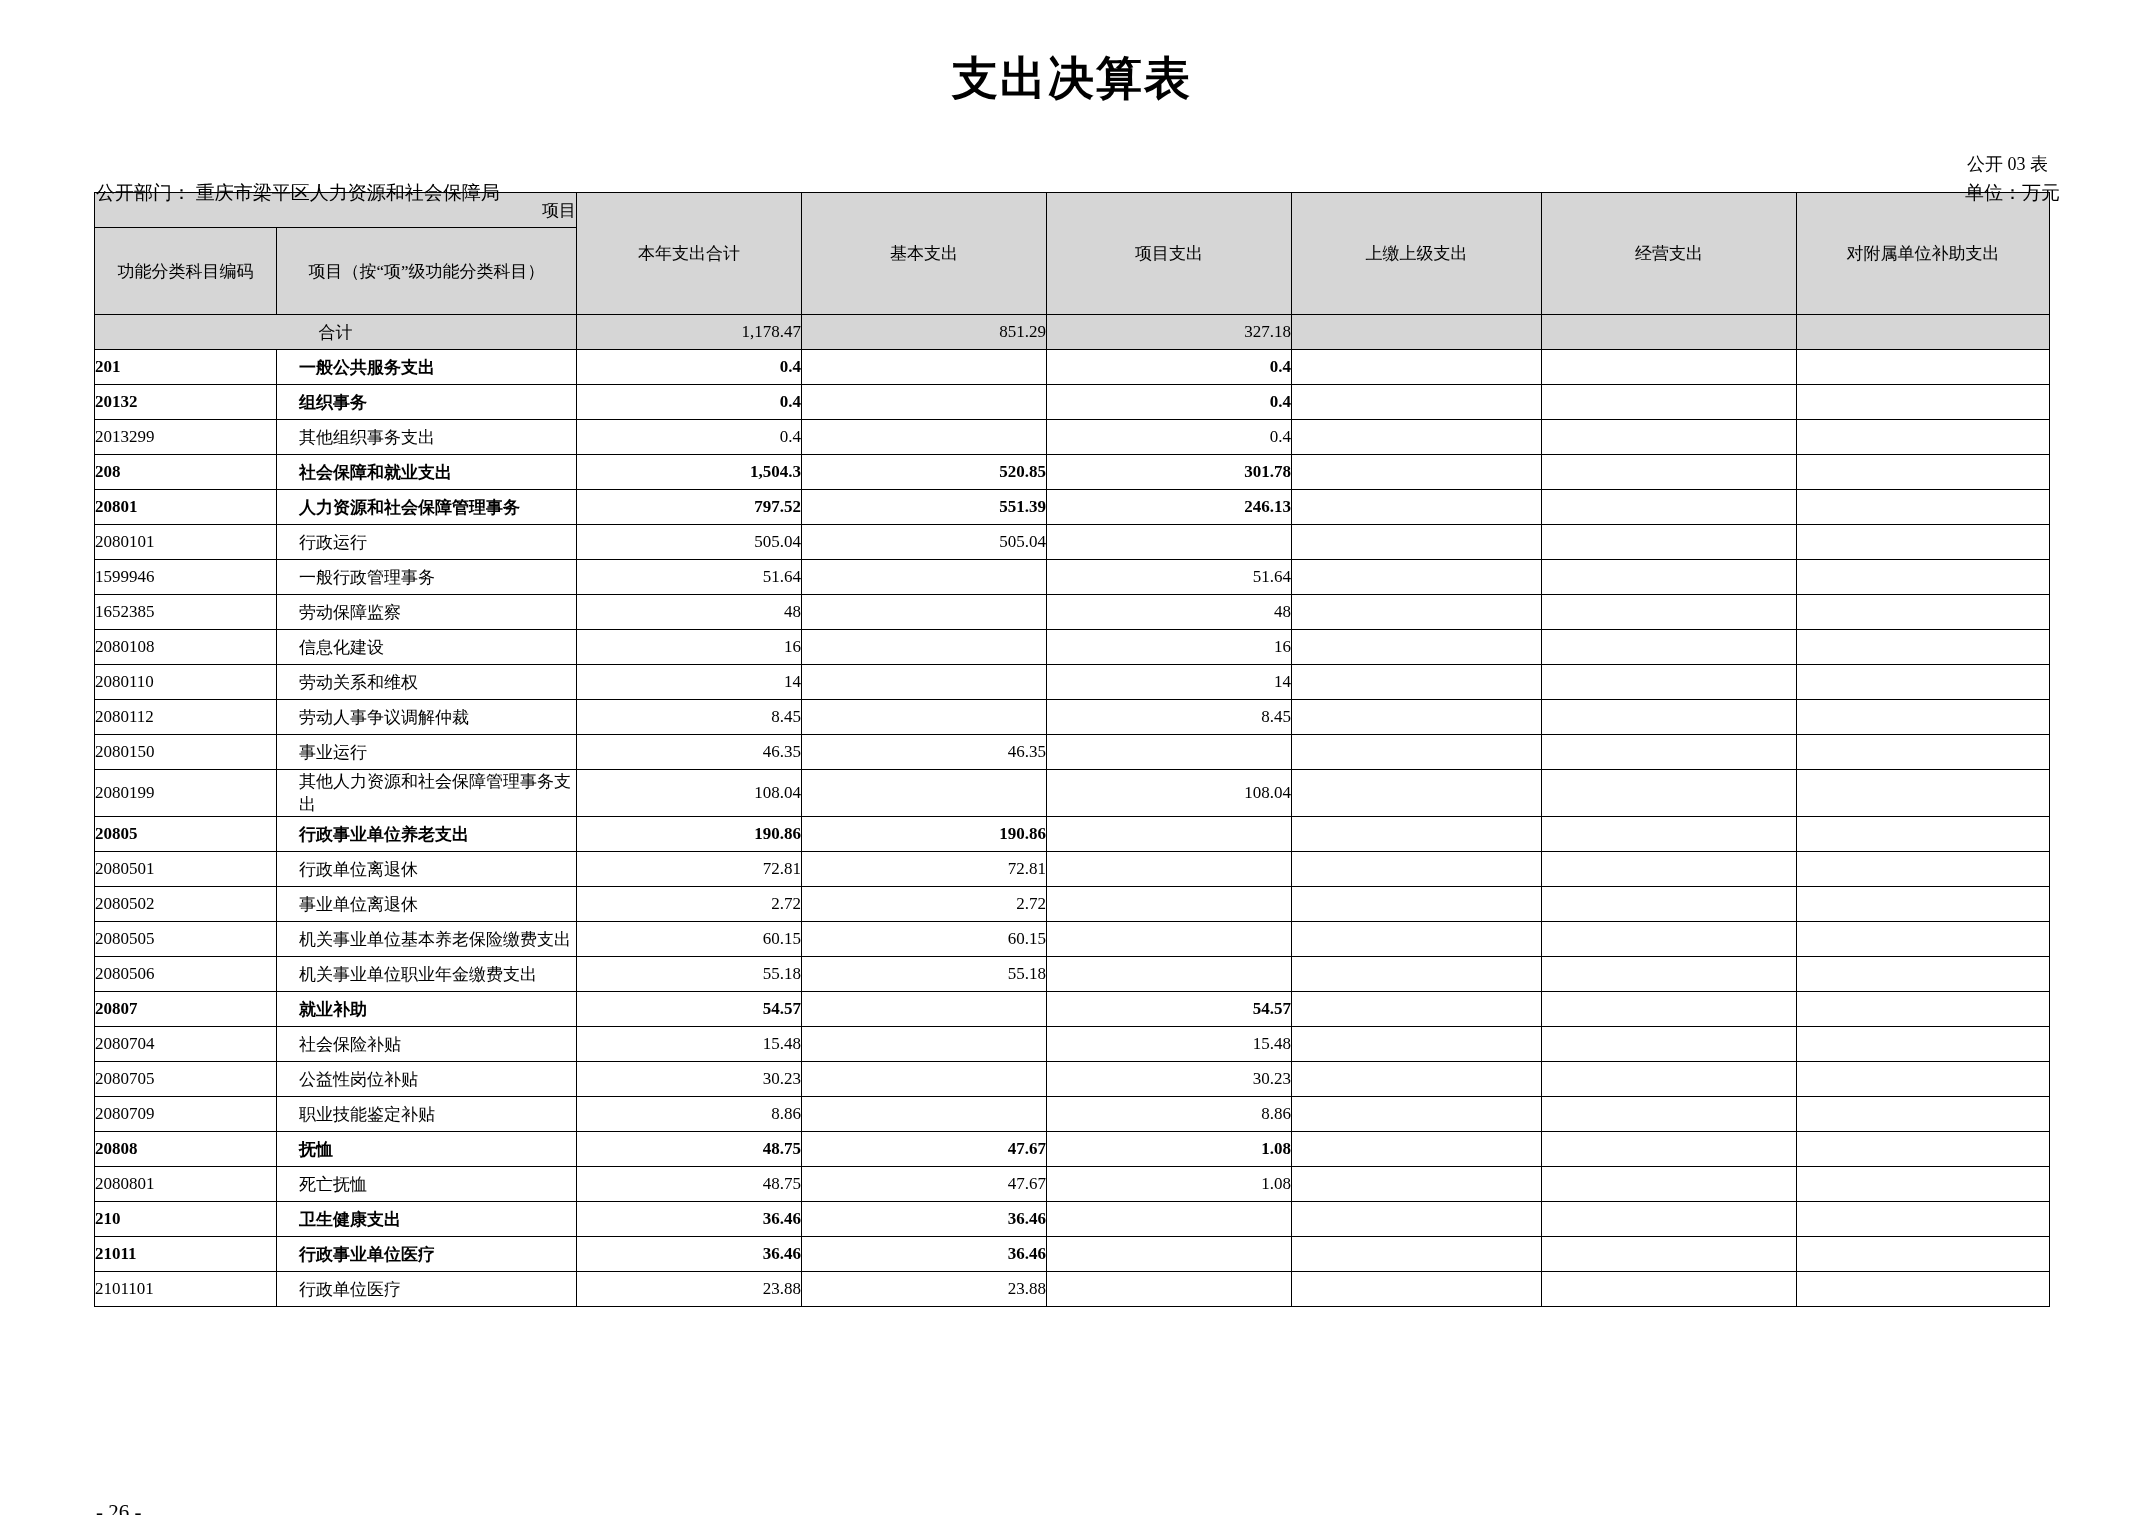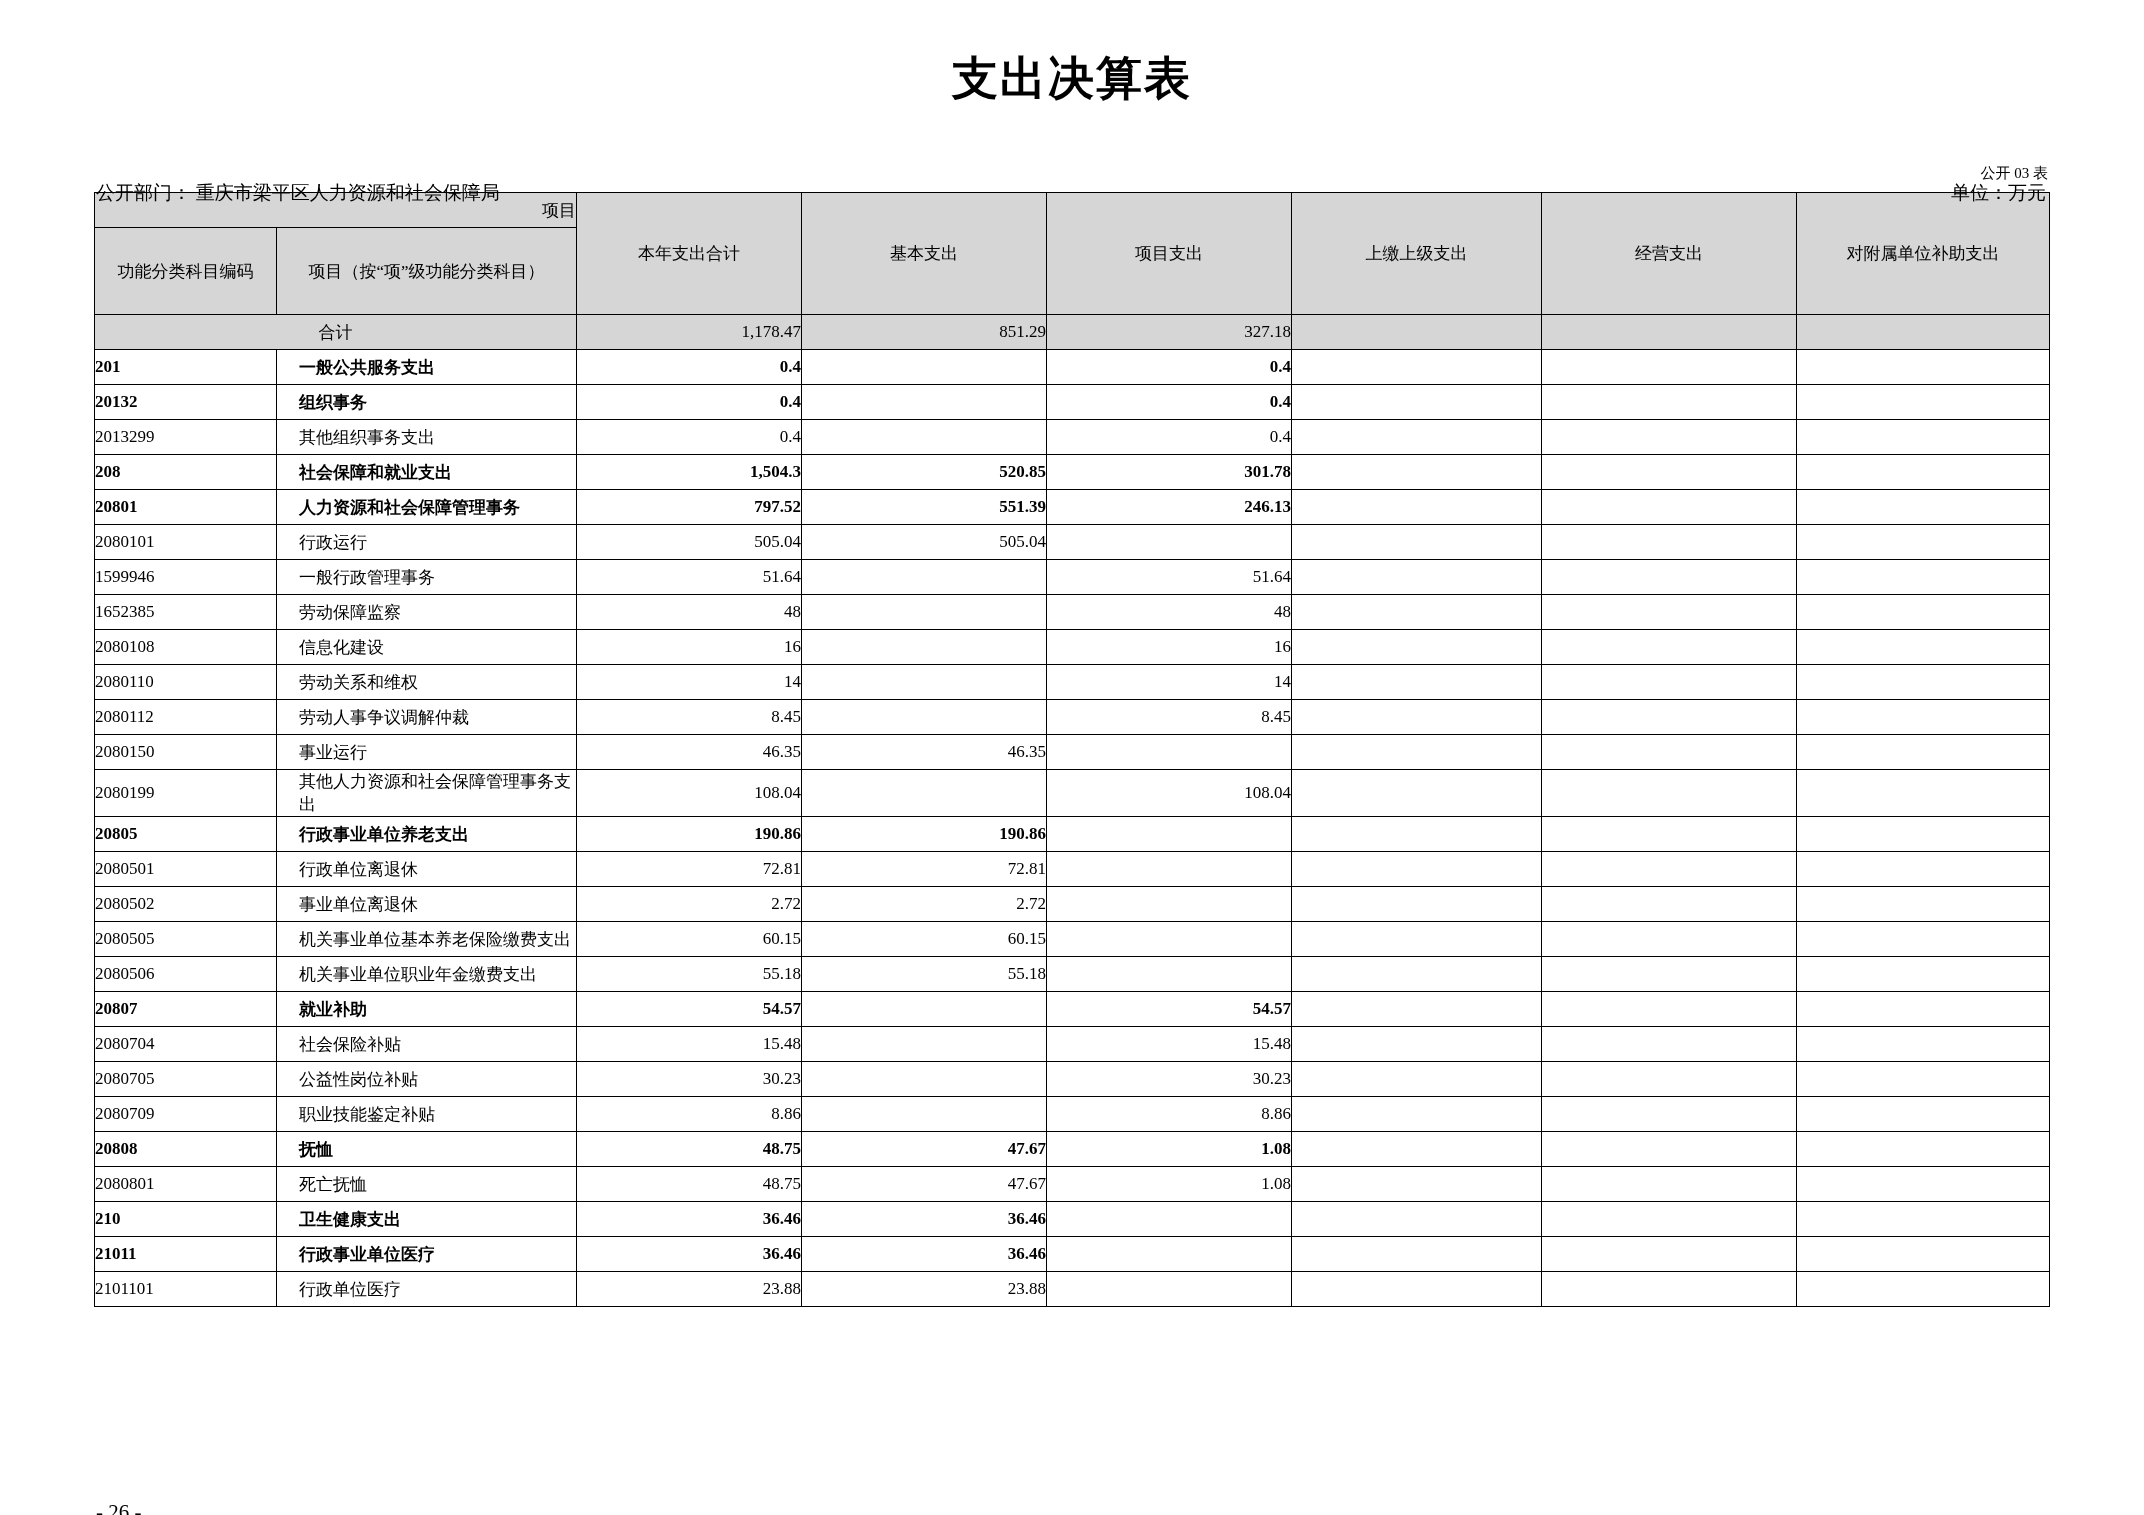--- a/index.html
+++ b/index.html
@@ -30,32 +30,32 @@
     font-family: "Liberation Sans", "DejaVu Sans", sans-serif;
   }
   .meta-row {
     position: relative;
     margin-top: 38px;
     height: 26px;
   }
   .meta-right-1 {
     position: absolute;
     right: 96px;
-    top: 16px;
-    font-size: 15px;
+    top: 4px;
+    font-size: 18px;
   }
   .meta-left {
     position: absolute;
     left: 96px;
     top: 32px;
     font-size: 19px;
   }
   .meta-right-2 {
     position: absolute;
-    right: 98px;
+    right: 84px;
     top: 32px;
     font-size: 19px;
   }
   table.sheet {
     border-collapse: collapse;
     margin: 0 auto;
     margin-top: 18px;
     width: 1955px;
     table-layout: fixed;
   }

